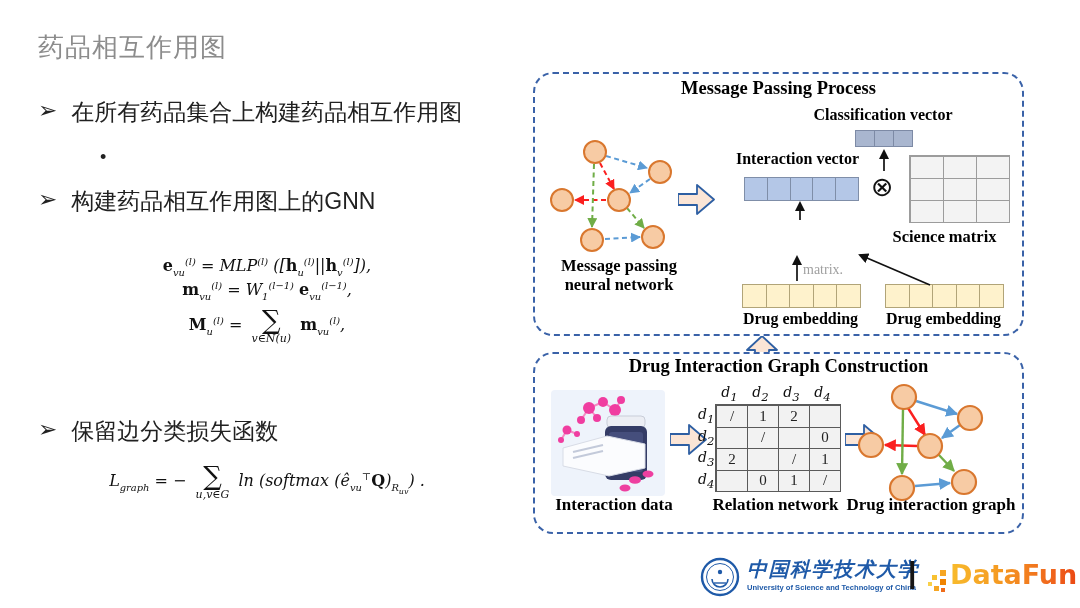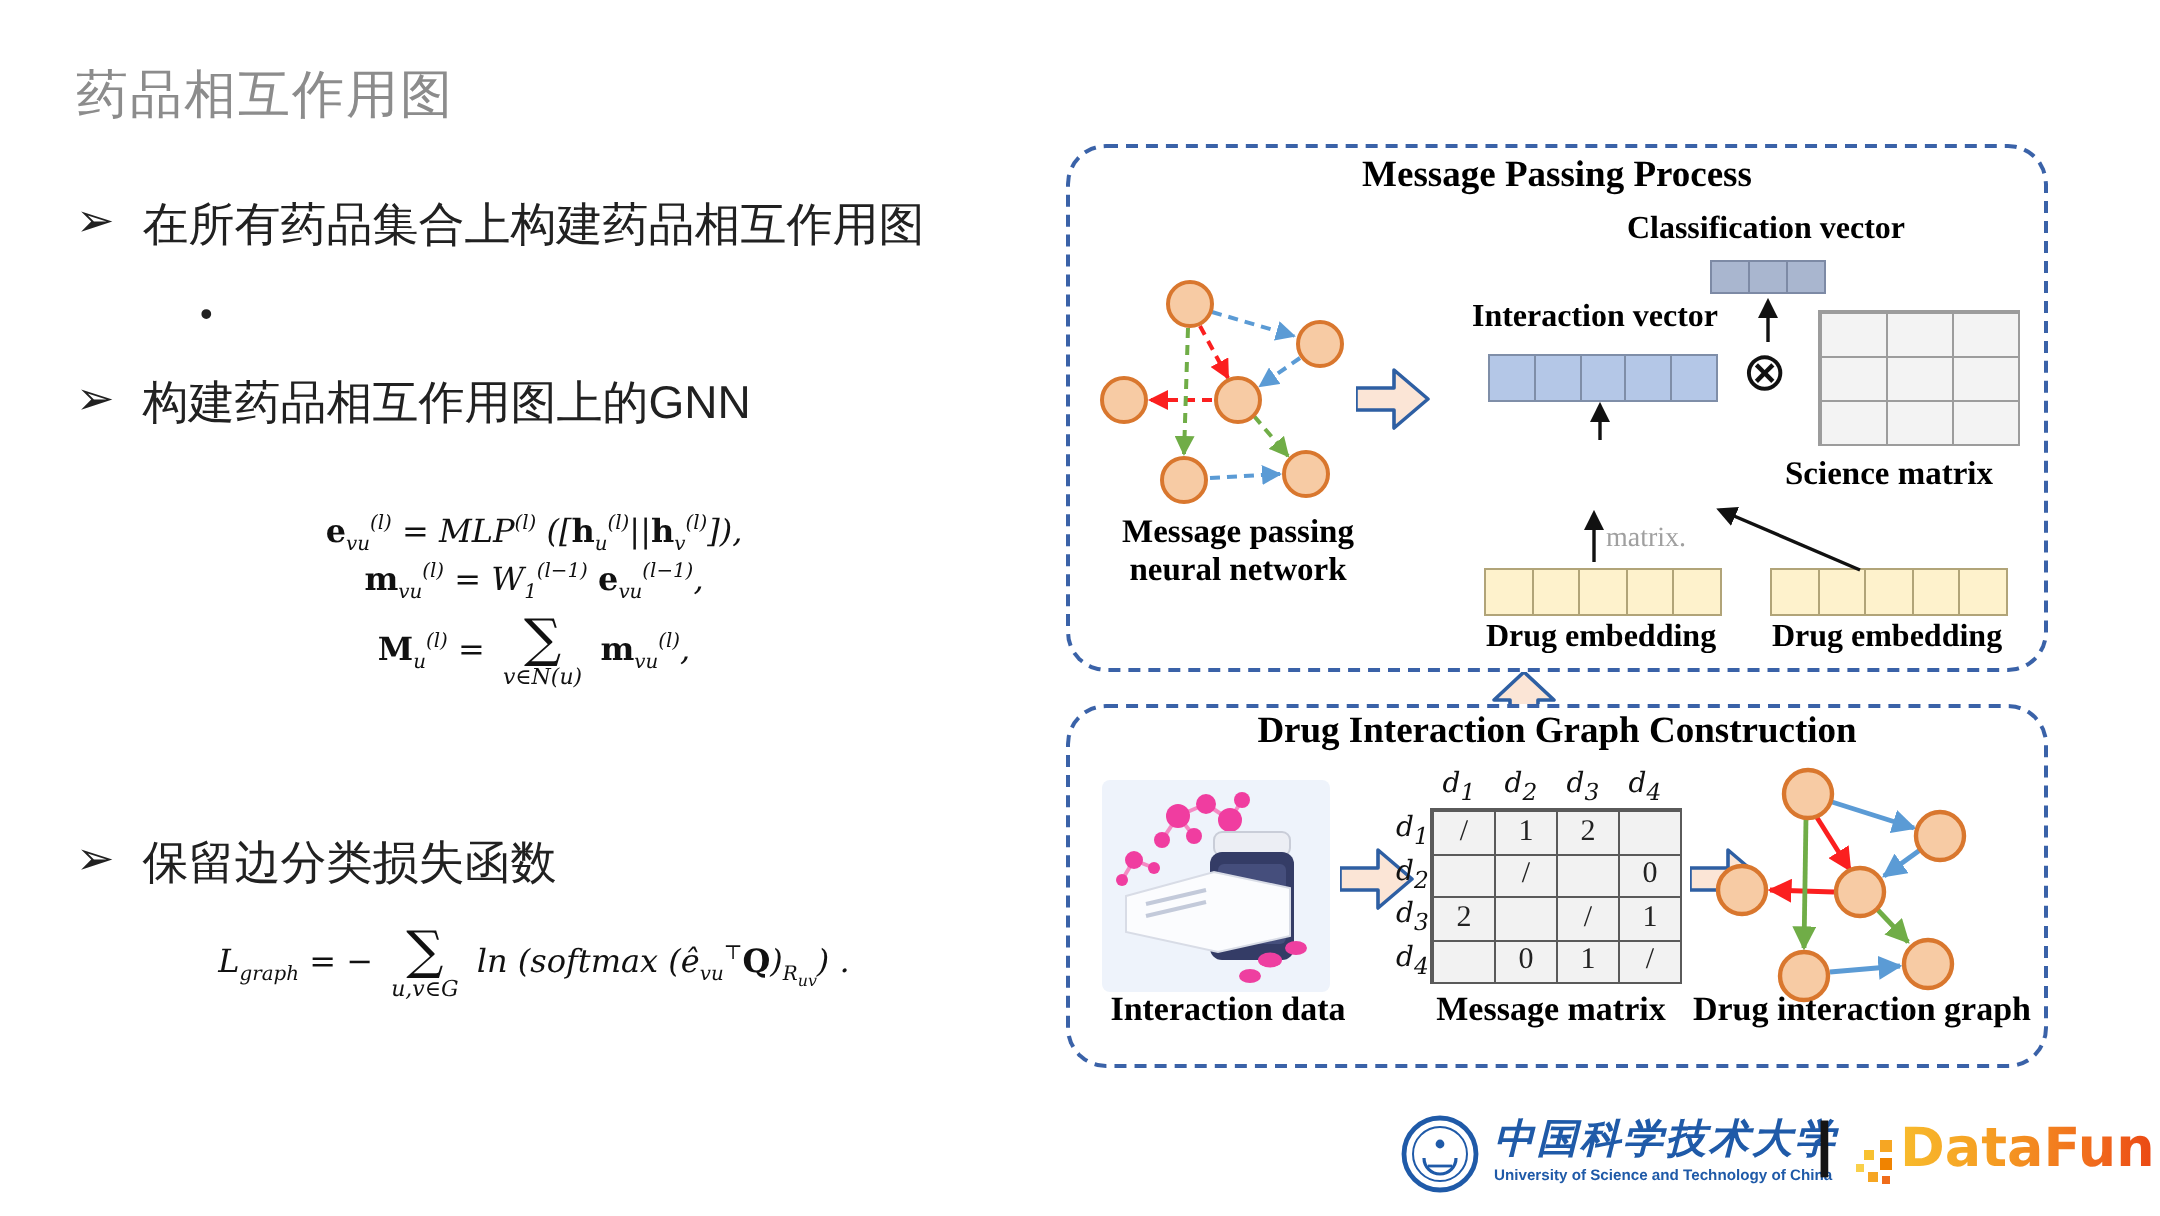--- a/index.html
+++ b/index.html
@@ -298,21 +298,21 @@
             <div></div>
             <div>/</div>
             <div>1</div>
             <div></div>
             <div>0</div>
             <div>1</div>
             <div>/</div>
           </div>
       </div>
     </div>
-    <div class="abs blabel lab-rmat">Message matrix</div>
+    <div class="abs blabel lab-rmat">Relation network</div>
 
     <svg class="abs" style="left:310px;top:70px;" width="37" height="31" viewBox="0 0 37 31">
       <polygon points="0,10 19,10 19,1 36,15.5 19,30 19,21 0,21" style="fill:var(--block-arrow-fill);stroke:var(--block-arrow-border)" stroke-width="1.8" stroke-linejoin="round"></polygon>
     </svg>
 
     <svg class="abs" style="left:315px;top:26px;" width="172" height="128" viewBox="0 0 172 128">
       <defs>
         <marker id="mb2" viewBox="0 0 10 10" refX="9" refY="5" markerWidth="5" markerHeight="5" orient="auto">
             <path d="M0,0L10,5L0,10z" style="fill:var(--edge-blue)"></path>
           </marker>

